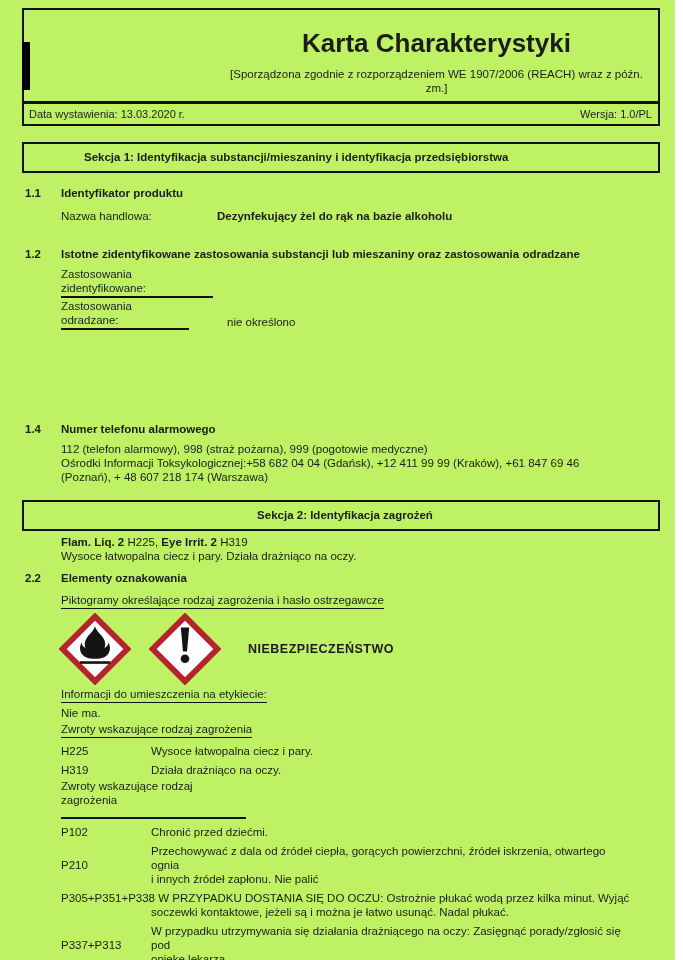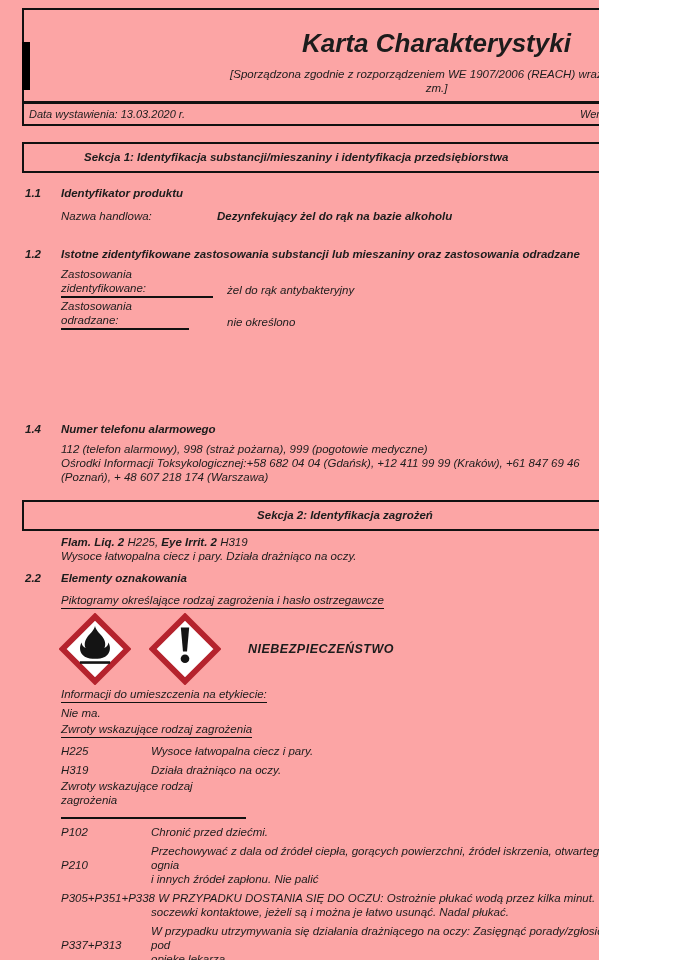--- a/index.html
+++ b/index.html
@@ -1,24 +1,23 @@
 <!DOCTYPE html>
 <html lang="pl"><head>
 <meta charset="utf-8">
 <style>
   html,body{margin:0;padding:0;background:#fff;}
   .page{
     position:relative;
-    width:599px;height:960px;
-    background:#fca5a5;
+    width:675px;height:960px;
+    background:#bef264;
     font-family:"Liberation Sans","DejaVu Sans",sans-serif;
     color:#1c1c1c;
     font-size:11.5px;line-height:14px;
     overflow:hidden;
-    font-style:italic;
   }
   .inner{position:absolute;left:22px;top:8px;width:638px;}
   b,.b{font-weight:bold;}
 
   
   .hdr-box{border:2px solid #111;padding:10px 4px 6px 195px;text-align:center;}
   .hdr-title{font-size:26px;line-height:30px;font-weight:bold;margin-top:8px;}
   .hdr-sub{font-size:11.5px;margin-top:9px;}
   .date-row{border:2px solid #111;border-top-width:1px;display:flex;justify-content:space-between;
     padding:3px 6px 3px 5px;font-size:11px;}
@@ -80,21 +79,20 @@
       <span class="b" style="margin-left:4px;">Dezynfekujący żel do rąk na bazie alkoholu</span>
     </div>
 
     <div class="numhead" style="margin-top:24px;">
       <span class="num">1.2</span>
       <span class="htxt">Istotne zidentyfikowane zastosowania substancji lub mieszaniny oraz zastosowania odradzane</span>
     </div>
     <div class="body-ind" style="margin-top:6px;">
       <div class="label-row">
         <div class="ul-label">Zastosowania zidentyfikowane:</div>
-        <div class="val">żel do rąk antybakteryjny</div>
       </div>
       <div class="label-row" style="margin-top:1px;">
         <div class="ul-label w128">Zastosowania odradzane:</div>
         <div class="val" style="margin-left:38px;">nie określono</div>
       </div>
     </div>
 
     <div style="height:92px;"></div>
 
     <div class="numhead">

